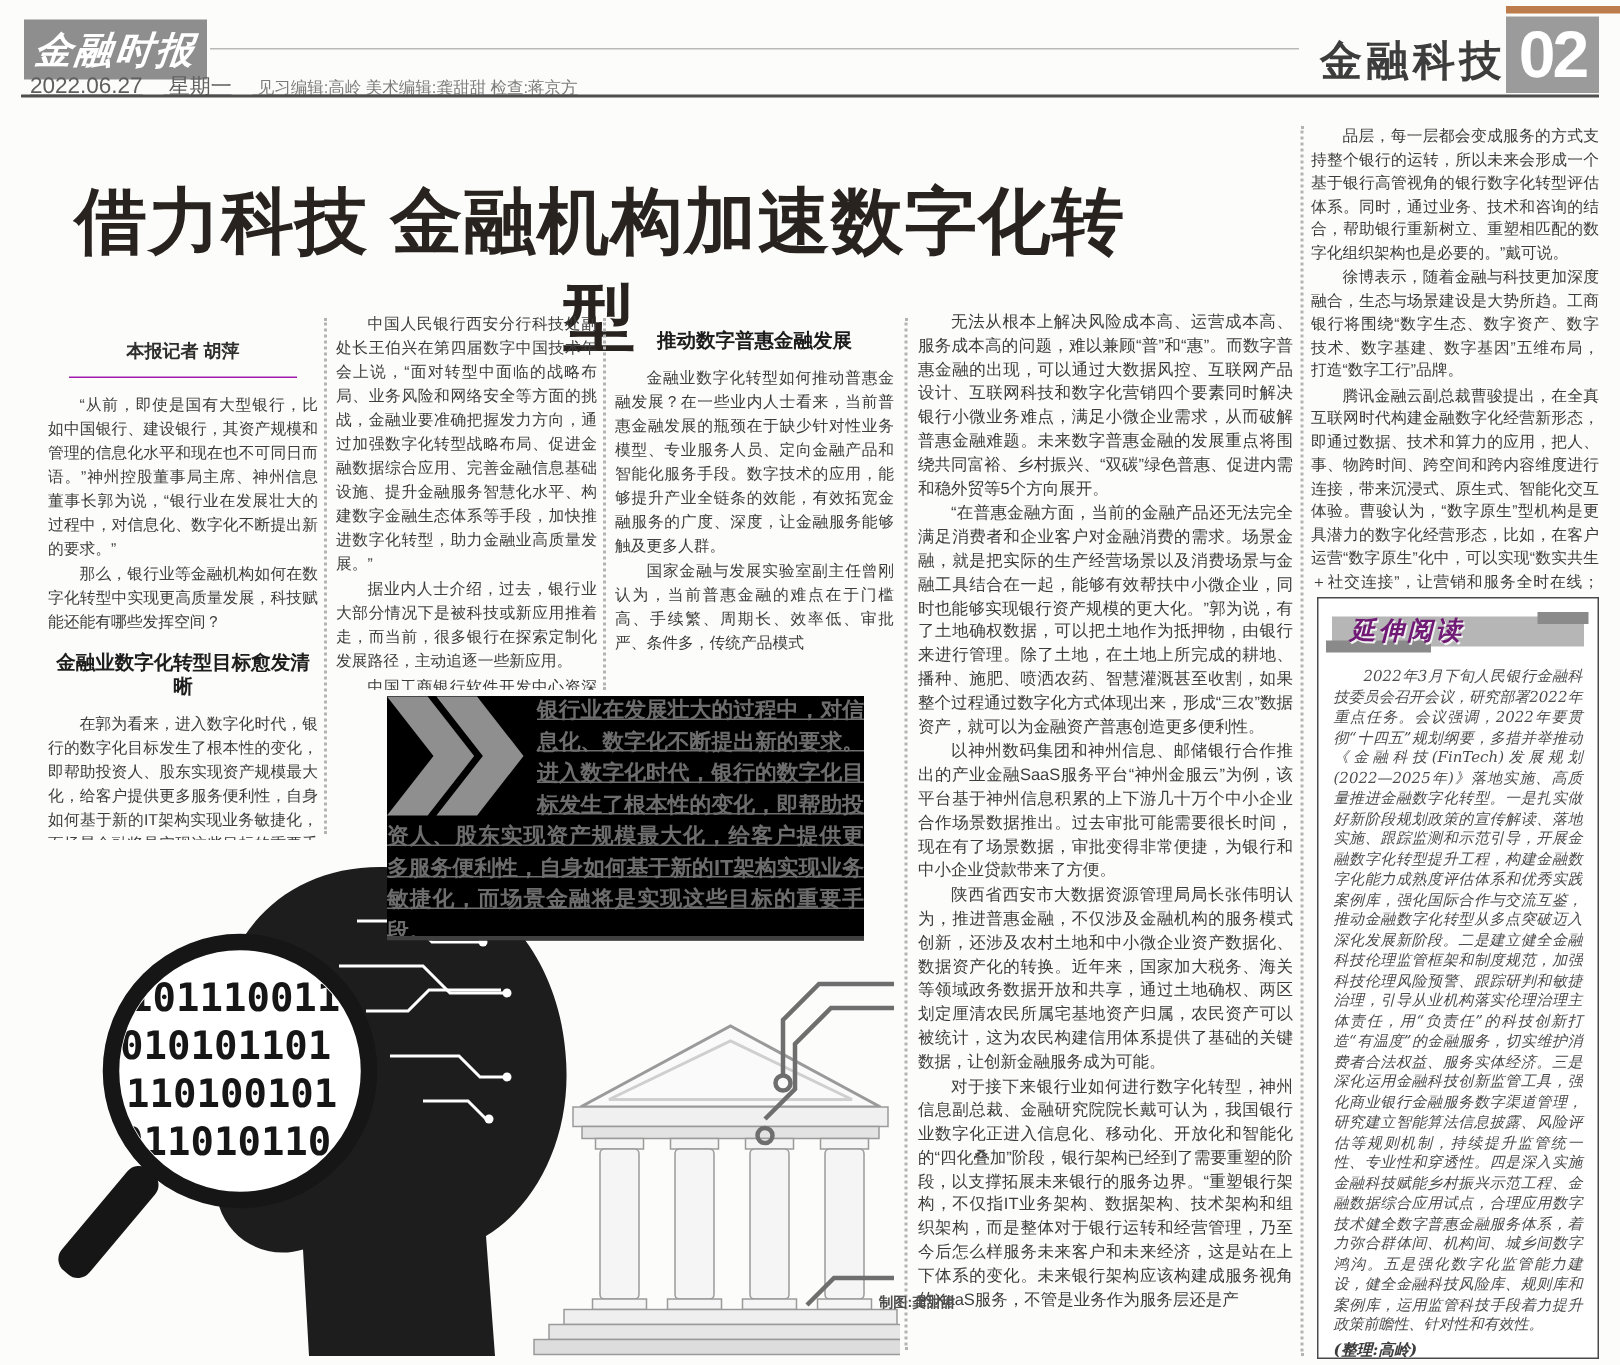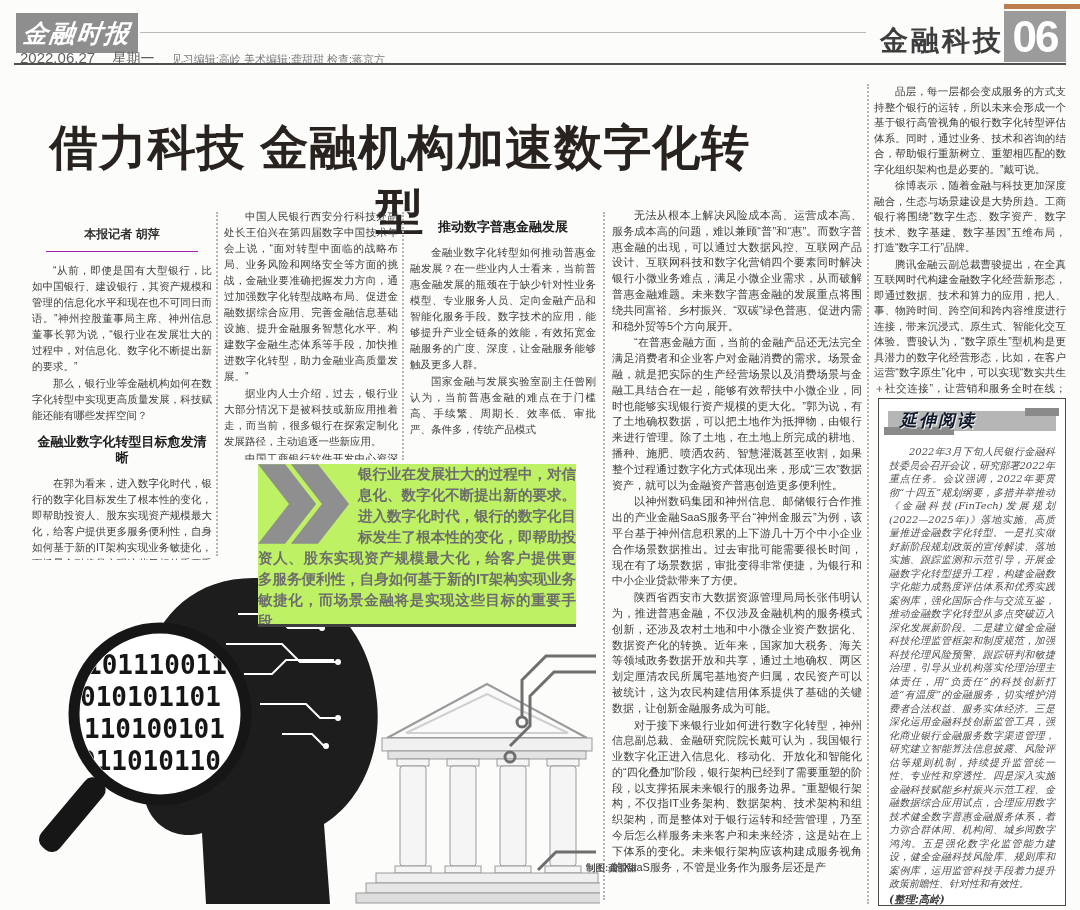--- a/index.html
+++ b/index.html
@@ -41,35 +41,35 @@
   .subhead{font-weight:bold;font-size:13px;text-align:center;color:#1d1d1d;
     margin:11px 0 9px;text-indent:0;}
   .byline{font-weight:bold;font-size:12px;text-align:center;color:#2e2e2e;
     margin:10px 14px 10px;padding:8px 0 9px;border-bottom:1px solid #a21caf;text-indent:0;}
   .sep{position:absolute;width:0;border-left:2px dotted #b3b3b3;}
   #sep1{left:216px;top:212px;height:344px;}
   #sep2{left:402px;top:212px;height:248px;}
   #sep3{left:603px;top:212px;height:688px;}
   #sep4{left:867px;top:84px;height:820px;}
   
-  .pull-quote{position:absolute;left:258px;top:464px;width:318px;height:163px;background:#bef264;
+  .pull-quote{position:absolute;left:258px;top:464px;width:318px;height:163px;background:#000000;
     z-index:5;color:#6d6d6d;font-weight:bold;font-size:14.5px;line-height:21px;text-align:justify;
-    border-bottom:3px solid #3f3f3f;box-sizing:border-box;overflow:hidden;}
+    border-bottom:3px solid #3f3f3f;box-sizing:border-box;overflow:hidden;text-decoration:underline;}
   .pull-quote svg{float:left;margin:0 8px 2px 0;}
   
   .illustration{position:absolute;left:30px;top:552px;width:570px;height:352px;z-index:1;}
   .illo-credit{position:absolute;left:586px;top:862px;font-size:9.5px;font-weight:bold;color:#4f4f4f;z-index:6;}
   
   .ext-box{position:absolute;left:878px;top:398px;width:188px;height:508px;border:1px solid #4a4a4a;
     background:#fff;box-sizing:border-box;overflow:hidden;}
   .ext-titlebar{position:relative;margin:12px 9px 8px;height:20px;background:#b6b6b6;}
   .ext-titlebar::before{content:"";position:absolute;left:-4px;bottom:-4px;width:70px;height:8px;background:#8a8a8a;}
   .ext-titlebar::after{content:"";position:absolute;right:-3px;top:-3px;width:34px;height:8px;background:#8a8a8a;}
   .ext-title{position:absolute;left:12px;top:-2px;font-family:"DejaVu Serif",serif;font-style:italic;
-    font-weight:bold;font-size:17px;color:#0f172a;letter-spacing:2px;
+    font-weight:bold;font-size:17px;color:#701a75;letter-spacing:2px;
     text-shadow:1px 1px 0 #f4f4f4;}
   .ext-body{padding:6px 10px 0;font-family:"DejaVu Serif",serif;font-style:italic;
     font-size:10px;line-height:13.5px;color:#4c4c4c;text-align:justify;text-indent:2em;}
   .ext-credit{padding:2px 10px 0;font-family:"DejaVu Serif",serif;font-style:italic;
     font-weight:bold;font-size:10.5px;color:#3c3c3c;text-align:left;}
 </style>
 </head>
 <body>
 
 <div class="logo-box">
@@ -77,21 +77,21 @@
 </div>
 <div class="rule-thin"></div>
 <div class="date-row">
   <span class="date">2022.06.27</span>
   <span class="weekday">星期一</span>
   <span class="credits">见习编辑:高岭  美术编辑:龚甜甜  检查:蒋京方</span>
 </div>
 <div class="rule-dark"></div>
 <div class="section-title">金融科技</div>
 <div class="accent-bar"></div>
-<div class="pagenum-box">06</div>
+<div class="pagenum-box">02</div>
 
 <div class="headline">借力科技 金融机构加速数字化转型</div>
 
 <div class="col" id="col1">
     <div class="byline">本报记者 胡萍</div>
     <div class="para">“从前，即使是国有大型银行，比如中国银行、建设银行，其资产规模和管理的信息化水平和现在也不可同日而语。”神州控股董事局主席、神州信息董事长郭为说，“银行业在发展壮大的过程中，对信息化、数字化不断提出新的要求。”</div>
     <div class="para">那么，银行业等金融机构如何在数字化转型中实现更高质量发展，科技赋能还能有哪些发挥空间？</div>
     <div class="subhead">金融业数字化转型目标愈发清晰</div>
     <div class="para">在郭为看来，进入数字化时代，银行的数字化目标发生了根本性的变化，即帮助投资人、股东实现资产规模最大化，给客户提供更多服务便利性，自身如何基于新的IT架构实现业务敏捷化，而场景金融将是实现这些目标的重要手段。</div>
   </div>

